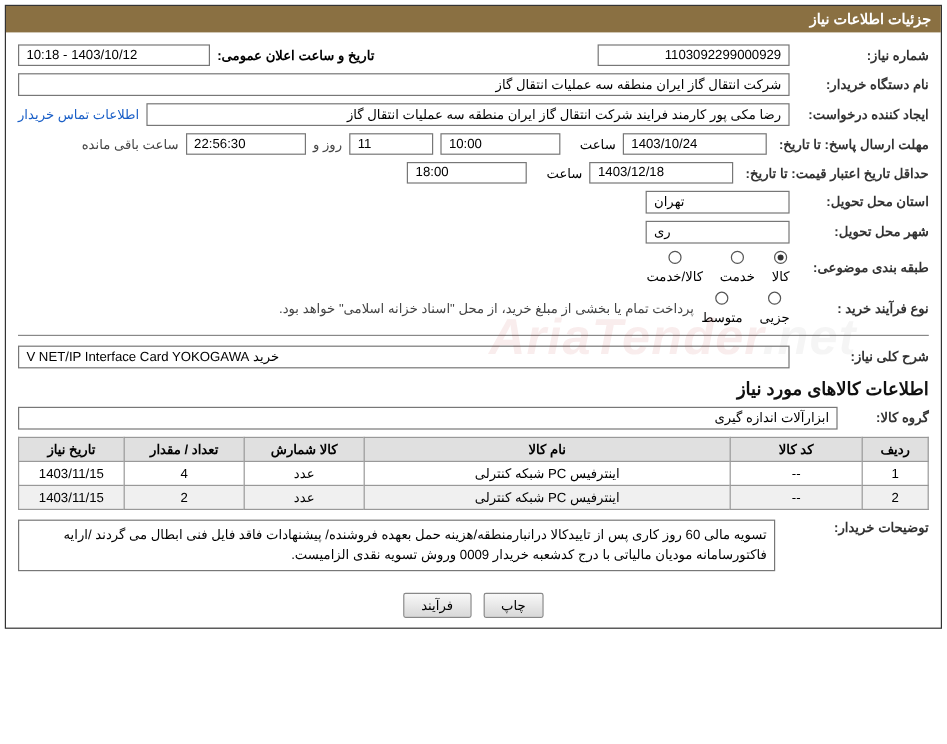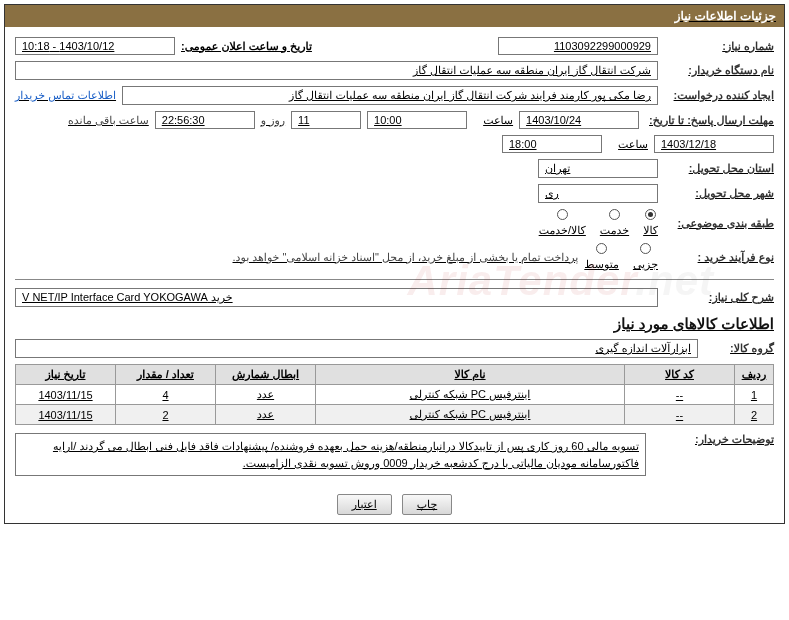--- a/index.html
+++ b/index.html
@@ -8,21 +8,20 @@
     font-size: 11px;
     background: #fff;
     width: 789px;
     direction: rtl;
   }
   .panel {
     border: 1px solid #333;
     margin: 4px;
     background: #fff;
     position: relative;
-    text-decoration: underline;
   }
   .panel-header {
     background: #8a7042;
     color: #fff;
     padding: 4px 8px;
     font-weight: bold;
     font-size: 12px;
   }
   .panel-body {
     padding: 10px;
@@ -192,20 +191,21 @@
       <span class="value-box med">1403/10/24</span>
       <span class="label-sm">ساعت</span>
       <span class="value-box">10:00</span>
       <span class="value-box" style="min-width:70px">11</span>
       <span class="note">روز و</span>
       <span class="value-box">22:56:30</span>
       <span class="note">ساعت باقی مانده</span>
     </div>
 
     <div class="row">
+      <span class="label" style="min-width:140px">حداقل تاریخ اعتبار قیمت: تا تاریخ:</span>
       <span class="value-box med">1403/12/18</span>
       <span class="label-sm">ساعت</span>
       <span class="value-box">18:00</span>
     </div>
 
     <div class="row">
       <span class="label">استان محل تحویل:</span>
       <span class="value-box med">تهران</span>
     </div>
 
@@ -257,26 +257,26 @@
     <div class="section-title">اطلاعات کالاهای مورد نیاز</div>
 
     <div class="row">
       <span class="label" style="min-width:70px">گروه کالا:</span>
       <span class="value-box wider">ابزارآلات اندازه گیری</span>
     </div>
 
     <table class="grid">
       <thead>
         <tr>
-          <th style="width:39px">ردیف</th>
+          <th style="width:55px">ردیف</th>
           <th style="width:110px">کد کالا</th>
           <th>نام کالا</th>
-          <th style="width:100px">ابطال شمارش</th>
+          <th style="width:100px">کالا شمارش</th>
           <th style="width:100px">تعداد / مقدار</th>
-          <th style="width:100px">تاریخ نیاز</th>
+          <th style="width:88px">تاریخ نیاز</th>
         </tr>
       </thead>
       <tbody>
         <tr>
           <td>1</td>
           <td>--</td>
           <td>اینترفیس PC شبکه کنترلی</td>
           <td>عدد</td>
           <td>4</td>
           <td>1403/11/15</td>
@@ -294,15 +294,15 @@
 
     <div class="explain-row">
       <span class="label">توضیحات خریدار:</span>
       <div class="explain-box">تسویه مالی 60 روز کاری پس از تاییدکالا درانبارمنطقه/هزینه حمل بعهده فروشنده/ پیشنهادات فاقد فایل فنی ابطال می گردند /ارایه فاکتورسامانه مودیان مالیاتی با درج کدشعبه خریدار 0009 وروش تسویه نقدی الزامیست.</div>
     </div>
 
   </div>
 
   <div class="btn-row">
     <button class="btn">چاپ</button>
-    <button class="btn">اعتبار</button>
+    <button class="btn">فرآیند</button>
   </div>
 </div>
 
 </body></html>

